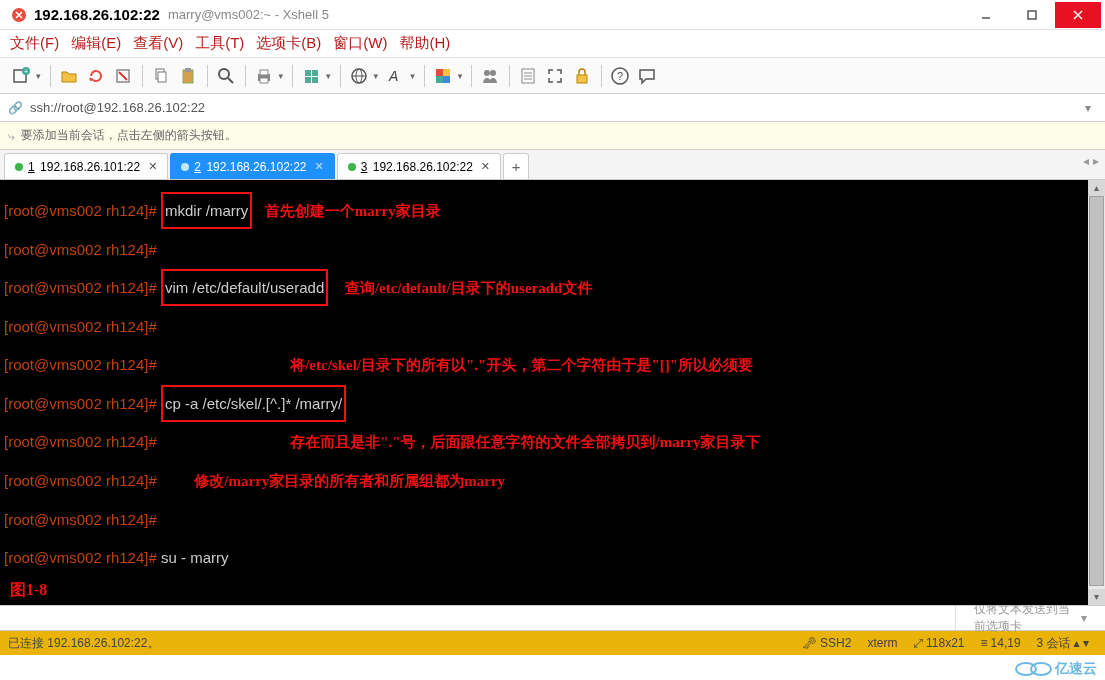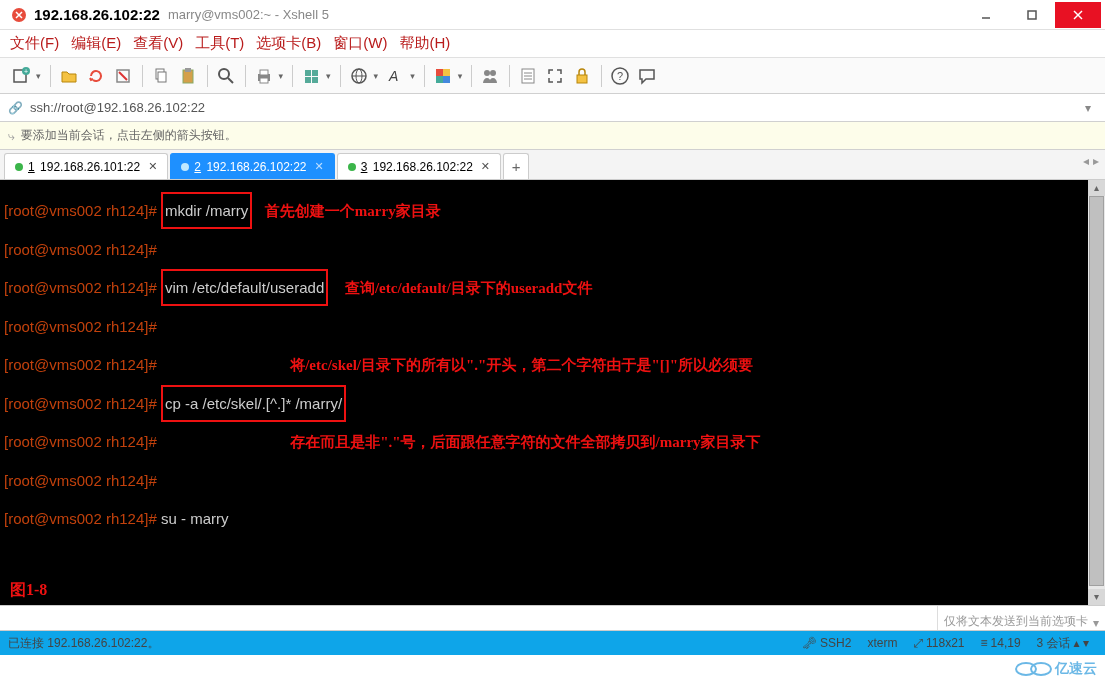--- a/index.html
+++ b/index.html
@@ -40,22 +40,22 @@
 .terminal .scroll-up,.terminal .scroll-down{position:absolute;width:17px;height:16px;left:0;background:#d8d8d8;color:#666;text-align:center;font-size:10px;line-height:16px}
 .terminal .scroll-up{top:0}
 .terminal .scroll-down{bottom:0}
 .tl{white-space:pre}
 .prompt{color:#c2410c}
 .redbox{border:2px solid #e11;padding:8px 2px}
 .redtxt{color:#e11;font-weight:bold;font-family:Liberation Serif, serif}
 .fig-label{position:absolute;left:10px;bottom:6px;color:#e11;font-weight:bold;font-size:16px;font-family:"Microsoft YaHei"}
 .sendbar{height:26px;display:flex;align-items:center;border-top:1px solid #ccc;border-bottom:1px solid #ccc;background:#fff;font-size:12px;color:#999}
 .sendbar input{flex:1;border:none;outline:none;height:100%;padding:0 8px;font-size:12px;color:#999;background:#fff}
-.sendbar .combo{width:168px;border-left:1px solid #ddd;padding:0 6px;display:flex;align-items:flex-end;justify-content:space-between;height:100%}
-.statusbar{height:24px;display:flex;align-items:center;padding:0 8px;font-size:12px;color:#444;background:#0ea5e9}
+.sendbar .combo{width:150px;border-left:1px solid #ddd;padding:0 18px;display:flex;align-items:center;justify-content:space-between;height:100%}
+.statusbar{height:24px;display:flex;align-items:center;padding:0 8px;font-size:12px;color:#444;background:#eab308}
 .statusbar .sp{flex:1}
 .statusbar .cell{margin:0 8px;display:flex;align-items:center;gap:3px}
 .corner-logo{position:absolute;right:8px;bottom:2px;display:flex;align-items:center;gap:3px;color:#6bb8e6;font-size:14px;font-weight:bold}
 .corner-logo .ell{display:inline-block;width:22px;height:14px;border:2px solid #6bb8e6;border-radius:50%}
 </style>
 </head>
 <body>
 
 <div class="titlebar">
   <span class="app-icon">
@@ -265,20 +265,21 @@
 </div>
 
 <div class="terminal">
 <div class="tl"><span class="prompt">[root@vms002 rh124]#</span> <span class="redbox">mkdir /marry</span>   <span class="redtxt">首先创建一个marry家目录</span></div>
 <div class="tl"><span class="prompt">[root@vms002 rh124]#</span> </div>
 <div class="tl"><span class="prompt">[root@vms002 rh124]#</span> <span class="redbox">vim /etc/default/useradd</span>    <span class="redtxt">查询/etc/default/目录下的useradd文件</span></div>
 <div class="tl"><span class="prompt">[root@vms002 rh124]#</span> </div>
 <div class="tl"><span class="prompt">[root@vms002 rh124]#</span>                                <span class="redtxt">将/etc/skel/目录下的所有以"."开头，第二个字符由于是"[]"所以必须要</span></div>
 <div class="tl"><span class="prompt">[root@vms002 rh124]#</span> <span class="redbox">cp -a /etc/skel/.[^.]* /marry/</span></div>
 <div class="tl"><span class="prompt">[root@vms002 rh124]#</span>                                <span class="redtxt">存在而且是非"."号，后面跟任意字符的文件全部拷贝到/marry家目录下</span></div>
+<div class="tl"><span class="prompt">[root@vms002 rh124]#</span>         <span class="redtxt">修改/marry家目录的所有者和所属组都为marry</span></div>
 <div class="tl"><span class="prompt">[root@vms002 rh124]#</span> </div>
 <div class="tl"><span class="prompt">[root@vms002 rh124]#</span> <span>su - marry</span></div>
 
 
 
 <div class="fig-label">图1-8</div>
 <div class="scroll">
   <div class="scroll-up">▴</div>
   <div class="scroll-thumb"></div>
   <div class="scroll-down">▾</div>

